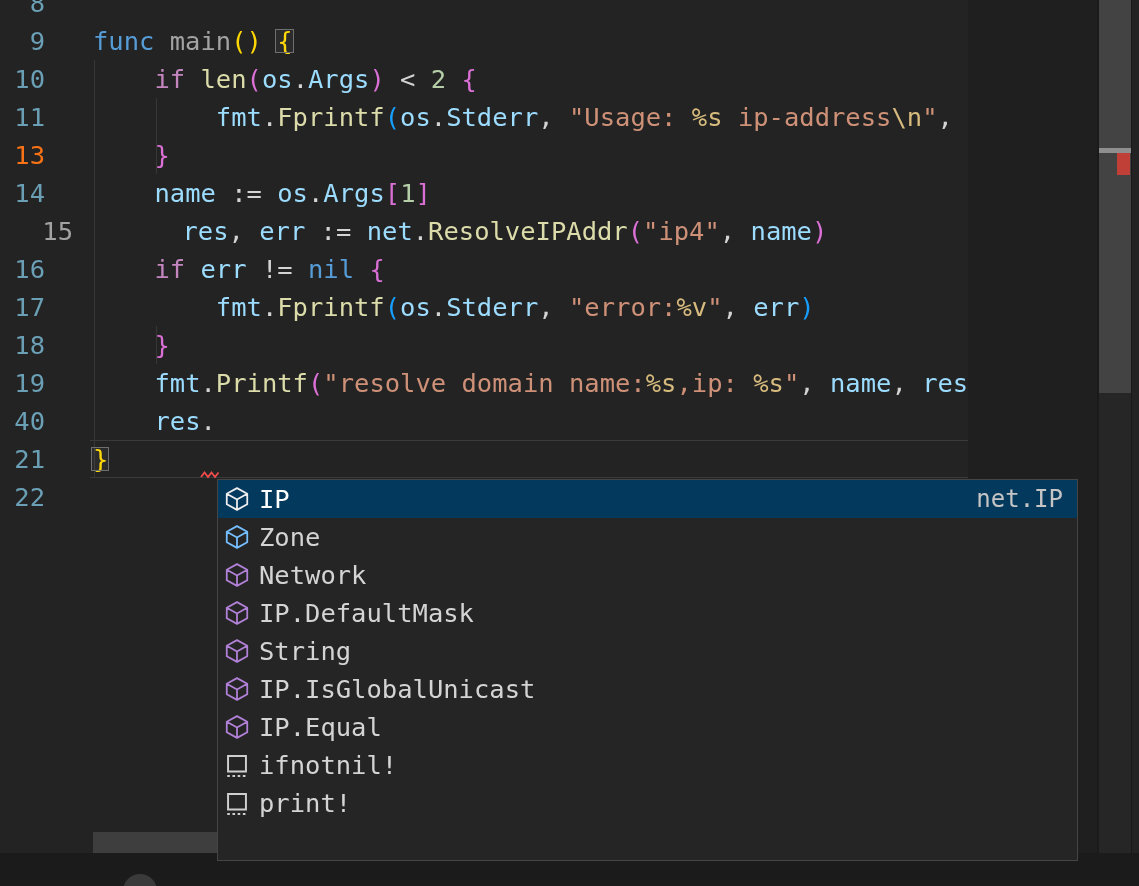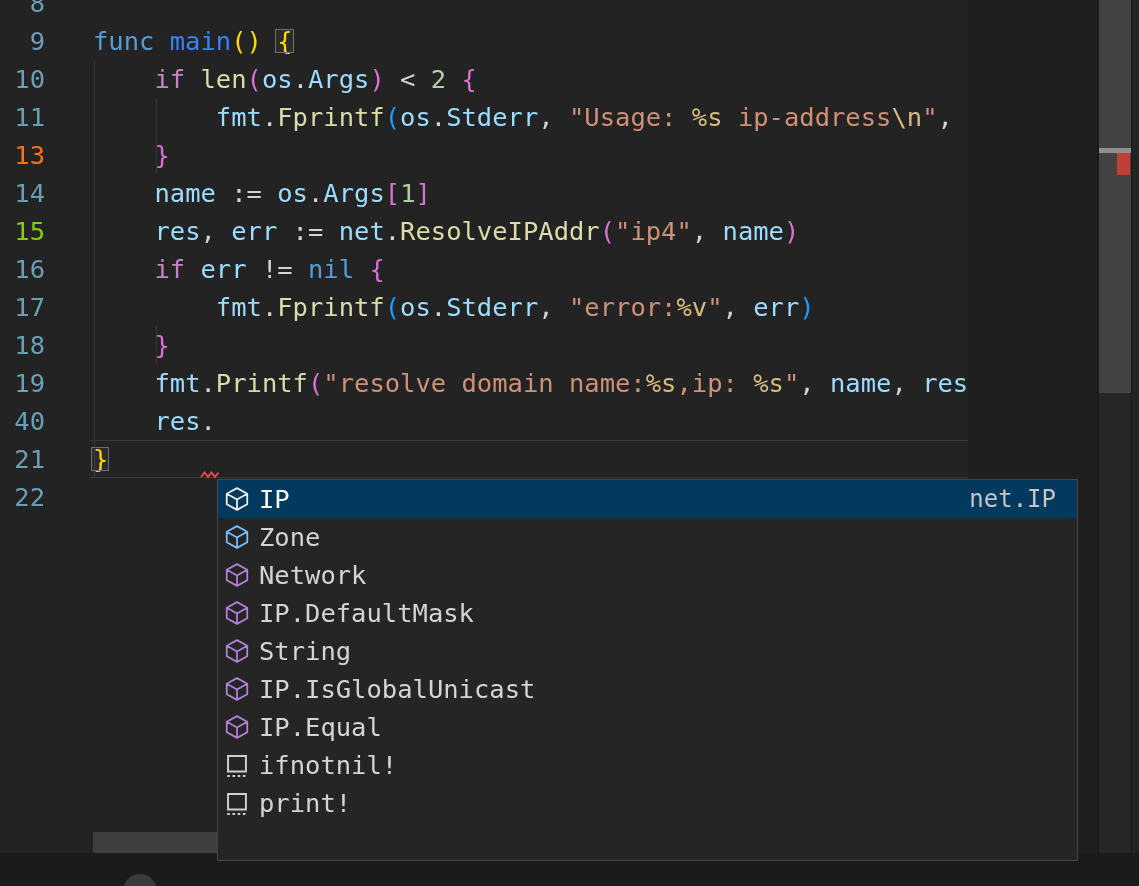--- a/index.html
+++ b/index.html
@@ -39,59 +39,59 @@
   .hscroll-thumb{position:absolute;left:93px;top:832px;width:125px;height:21px;background:#3e3e3e;}
   .bottom-circle{position:absolute;left:123px;top:874px;width:34px;height:34px;border-radius:50%;background:#3a3a3a;}
 
   
   .suggest{position:absolute;left:217px;top:479px;width:861px;height:382px;box-sizing:border-box;
            border:1px solid #454545;background:#252526;z-index:20;}
   .suggest-item{display:flex;align-items:center;height:38px;font-size:25.5px;color:#d4d4d4;}
   .suggest-item.selected{background:#04395e;color:#ffffff;}
   .s-icon{flex:none;width:26px;height:26px;margin:0 9px 0 6px;display:flex;align-items:center;justify-content:center;}
   .s-label{white-space:pre;}
-  .s-detail{margin-left:auto;padding-right:21px;font-size:24px;color:#c5c5c5;}
+  .s-detail{margin-left:auto;padding-right:14px;font-size:24px;color:#c5c5c5;}
 </style>
 </head>
 <body>
 
 <div class="screen">
 
   <div class="code-viewport">
     <div class="current-line"></div>
     <div class="indent-guide" style="left:94px;top:60px;height:418px;"></div>
     <div class="indent-guide" style="left:156px;top:98px;height:76px;"></div>
     <div class="indent-guide" style="left:156px;top:326px;height:38px;"></div>
     <div class="code-lines">
         <div class="code-row">
           <span class="ln" style="color: rgb(106, 159, 181);">8</span>
           <span class="code"></span>
         </div>
         <div class="code-row">
           <span class="ln" style="color: rgb(106, 159, 181);">9</span>
-          <span class="code"><span style="color: rgb(86, 156, 214);">func </span><span style="color: #3b82f6;">main</span><span style="color: rgb(255, 215, 0);">()</span><span style="color: rgb(212, 212, 212);"> </span><span class="match" style="color: rgb(255, 215, 0);">{</span></span>
+          <span class="code"><span style="color: rgb(86, 156, 214);">func </span><span style="color: #a3a3a3;">main</span><span style="color: rgb(255, 215, 0);">()</span><span style="color: rgb(212, 212, 212);"> </span><span class="match" style="color: rgb(255, 215, 0);">{</span></span>
         </div>
         <div class="code-row">
           <span class="ln" style="color: rgb(106, 159, 181);">10</span>
           <span class="code"><span style="color: rgb(212, 212, 212);">    </span><span style="color: rgb(197, 134, 192);">if </span><span style="color: rgb(220, 220, 170);">len</span><span style="color: rgb(218, 112, 214);">(</span><span style="color: rgb(156, 220, 254);">os</span><span style="color: rgb(212, 212, 212);">.</span><span style="color: rgb(156, 220, 254);">Args</span><span style="color: rgb(218, 112, 214);">)</span><span style="color: rgb(212, 212, 212);"> &lt; </span><span style="color: rgb(181, 206, 168);">2</span><span style="color: rgb(212, 212, 212);"> </span><span style="color: rgb(218, 112, 214);">{</span></span>
         </div>
         <div class="code-row">
           <span class="ln" style="color: rgb(106, 159, 181);">11</span>
           <span class="code"><span style="color: rgb(212, 212, 212);">        </span><span style="color: rgb(156, 220, 254);">fmt</span><span style="color: rgb(212, 212, 212);">.</span><span style="color: rgb(220, 220, 170);">Fprintf</span><span style="color: rgb(23, 159, 255);">(</span><span style="color: rgb(156, 220, 254);">os</span><span style="color: rgb(212, 212, 212);">.</span><span style="color: rgb(156, 220, 254);">Stderr</span><span style="color: rgb(212, 212, 212);">, </span><span style="color: rgb(206, 145, 120);">"Usage: </span><span style="color: rgb(215, 186, 125);">%s</span><span style="color: rgb(206, 145, 120);"> ip-address</span><span style="color: rgb(215, 186, 125);">\n</span><span style="color: rgb(206, 145, 120);">"</span><span style="color: rgb(212, 212, 212);">,</span></span>
         </div>
         <div class="code-row">
           <span class="ln" style="color: #f97316;">13</span>
           <span class="code"><span style="color: rgb(212, 212, 212);">    </span><span style="color: rgb(218, 112, 214);">}</span></span>
         </div>
         <div class="code-row">
           <span class="ln" style="color: rgb(106, 159, 181);">14</span>
           <span class="code"><span style="color: rgb(212, 212, 212);">    </span><span style="color: rgb(156, 220, 254);">name</span><span style="color: rgb(212, 212, 212);"> := </span><span style="color: rgb(156, 220, 254);">os</span><span style="color: rgb(212, 212, 212);">.</span><span style="color: rgb(156, 220, 254);">Args</span><span style="color: rgb(218, 112, 214);">[</span><span style="color: rgb(181, 206, 168);">1</span><span style="color: rgb(218, 112, 214);">]</span></span>
         </div>
         <div class="code-row">
-          <span class="ln" style="color: #84cc16;">15</span>
+          <span class="ln" style="color: #a3a3a3; padding-left: 28px;">15</span>
           <span class="code"><span style="color: rgb(212, 212, 212);">    </span><span style="color: rgb(156, 220, 254);">res</span><span style="color: rgb(212, 212, 212);">, </span><span style="color: rgb(156, 220, 254);">err</span><span style="color: rgb(212, 212, 212);"> := </span><span style="color: rgb(156, 220, 254);">net</span><span style="color: rgb(212, 212, 212);">.</span><span style="color: rgb(220, 220, 170);">ResolveIPAddr</span><span style="color: rgb(218, 112, 214);">(</span><span style="color: rgb(206, 145, 120);">"ip4"</span><span style="color: rgb(212, 212, 212);">, </span><span style="color: rgb(156, 220, 254);">name</span><span style="color: rgb(218, 112, 214);">)</span></span>
         </div>
         <div class="code-row">
           <span class="ln" style="color: rgb(106, 159, 181);">16</span>
           <span class="code"><span style="color: rgb(212, 212, 212);">    </span><span style="color: rgb(197, 134, 192);">if </span><span style="color: rgb(156, 220, 254);">err</span><span style="color: rgb(212, 212, 212);"> != </span><span style="color: rgb(86, 156, 214);">nil</span><span style="color: rgb(212, 212, 212);"> </span><span style="color: rgb(218, 112, 214);">{</span></span>
         </div>
         <div class="code-row">
           <span class="ln" style="color: rgb(106, 159, 181);">17</span>
           <span class="code"><span style="color: rgb(212, 212, 212);">        </span><span style="color: rgb(156, 220, 254);">fmt</span><span style="color: rgb(212, 212, 212);">.</span><span style="color: rgb(220, 220, 170);">Fprintf</span><span style="color: rgb(23, 159, 255);">(</span><span style="color: rgb(156, 220, 254);">os</span><span style="color: rgb(212, 212, 212);">.</span><span style="color: rgb(156, 220, 254);">Stderr</span><span style="color: rgb(212, 212, 212);">, </span><span style="color: rgb(206, 145, 120);">"error:</span><span style="color: rgb(215, 186, 125);">%v</span><span style="color: rgb(206, 145, 120);">"</span><span style="color: rgb(212, 212, 212);">, </span><span style="color: rgb(156, 220, 254);">err</span><span style="color: rgb(23, 159, 255);">)</span></span>
         </div>

